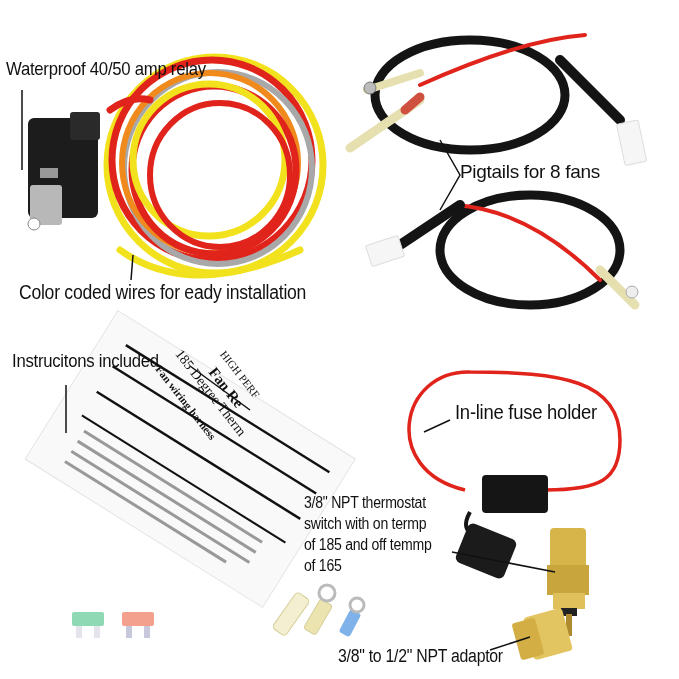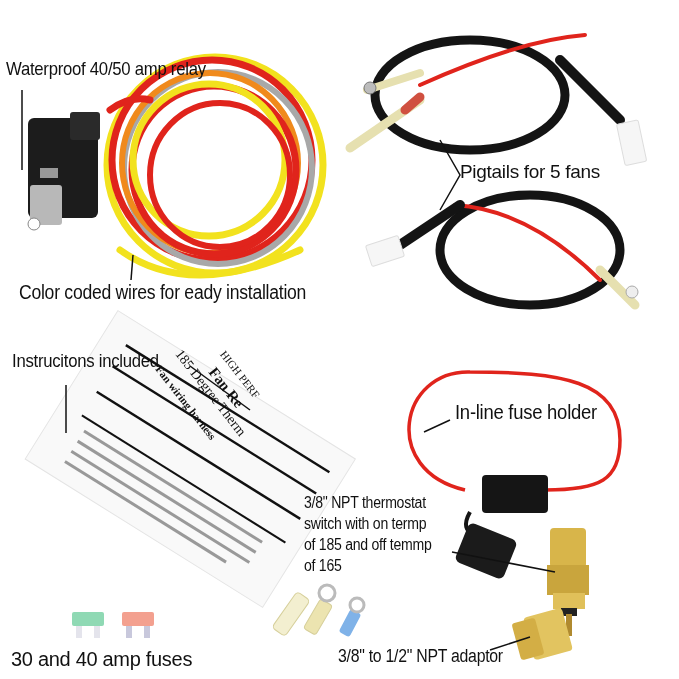--- a/index.html
+++ b/index.html
@@ -126,22 +126,21 @@
     </g>
     <g>
       <rect x="122" y="612" width="32" height="14" rx="2" fill="#f3a08f"></rect>
       <rect x="126" y="626" width="6" height="12" fill="#c8c8dc"></rect>
       <rect x="144" y="626" width="6" height="12" fill="#c8c8dc"></rect>
     </g>
   </svg>
 
   <div class="label l-relay narrow">Waterproof 40/50 amp relay</div>
   <div class="label l-color narrow">Color coded wires for eady installation</div>
-  <div class="label l-pig">Pigtails for 5 fans</div>
+  <div class="label l-pig">Pigtails for 8 fans</div>
   <div class="label l-instr narrow">Instrucitons included</div>
   <div class="label l-fuseholder narrow">In-line fuse holder</div>
   <div class="label l-thermo narrow">3/8" NPT thermostat
 switch with on termp
 of 185 and off temmp
 of 165</div>
-  <div class="label l-fuses">30 and 40 amp fuses</div>
   <div class="label l-adaptor narrow">3/8" to 1/2" NPT adaptor</div>
 </div>
 
 </body></html>

